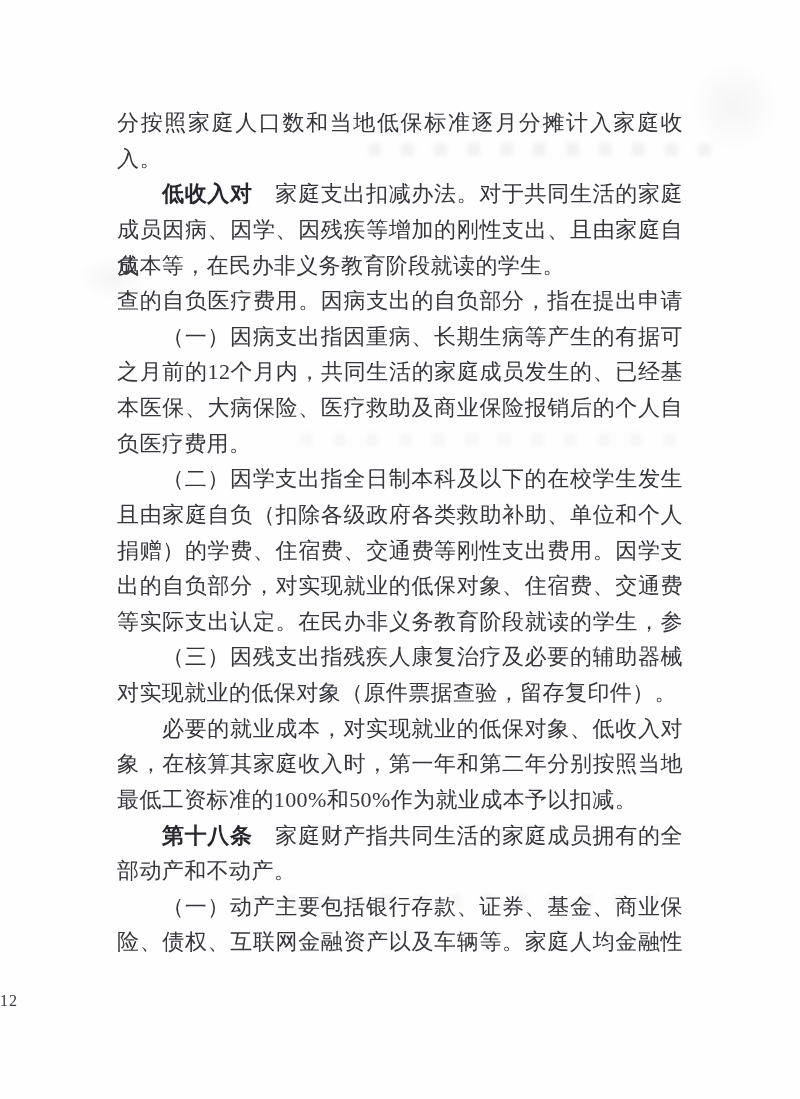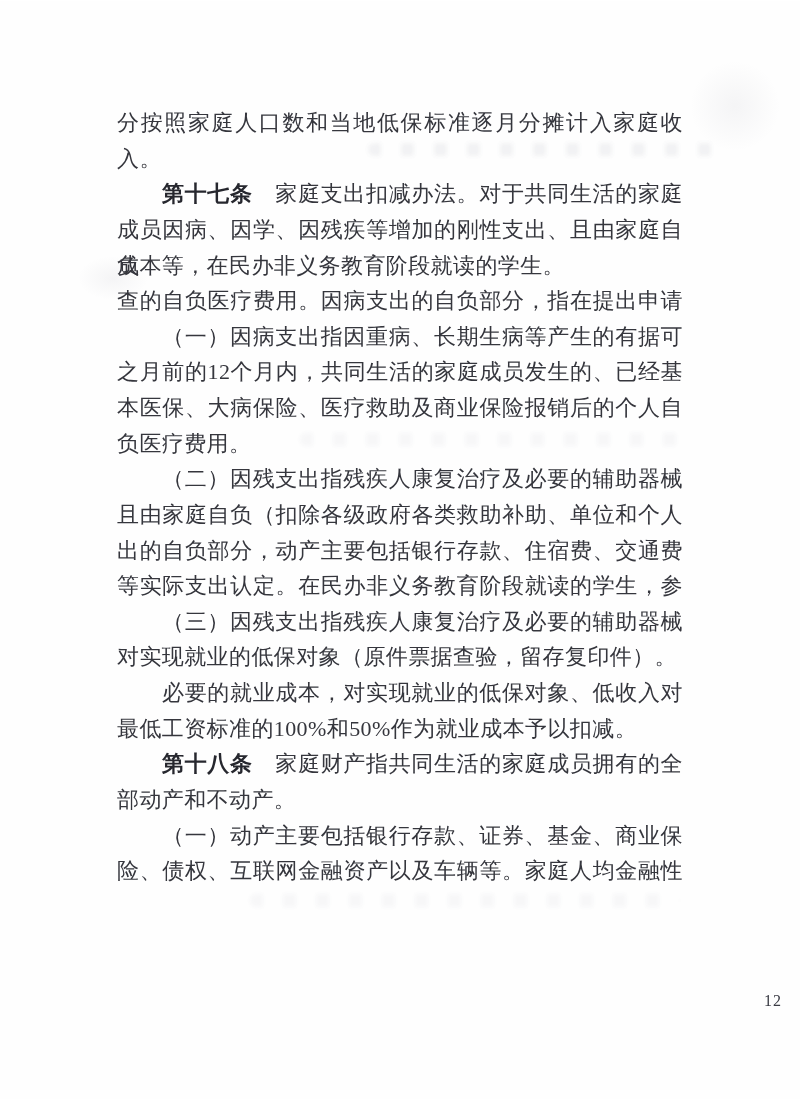--- a/index.html
+++ b/index.html
@@ -27,21 +27,21 @@
   }
   .line.fill {
     text-align: justify;
     text-align-last: justify;
   }
   .line.indent { padding-left: 45px; }
   .line b { font-weight: bold; color: #26272e; }
   .page-num {
     position: absolute;
     top: 991px; left: 0; width: 782px;
-    text-align: right;
+    text-align: left;
     font-size: 16px;
     letter-spacing: 1px;
     color: #3a3b44;
   }
   
   .ghost {
     position: absolute;
     height: 13px;
     background: repeating-linear-gradient(90deg,
       rgba(100,105,125,0.10) 0 13px, rgba(100,105,125,0) 13px 33px);
@@ -64,35 +64,37 @@
 <div class="page">
   <div class="ghost g1"></div>
   <div class="ghost g2"></div>
   <div class="ghost g3"></div>
   <div class="smudge s1"></div>
   <div class="smudge s2"></div>
 
   <div class="doc-body">
       <div class="line fill">分按照家庭人口数和当地低保标准逐月分摊计入家庭收</div>
       <div class="line">入。</div>
-      <div class="line indent fill"><b>第十七条</b>　家庭支出扣减办法。对于共同生活的家庭</div>
+      <div class="line indent fill"><b>低收入对</b>　家庭支出扣减办法。对于共同生活的家庭</div>
       <div class="line fill">成员因病、因学、因残疾等增加的刚性支出、且由家庭自负</div>
       <div class="line">成本等，在民办非义务教育阶段就读的学生。</div>
       <div class="line fill">查的自负医疗费用。因病支出的自负部分，指在提出申请</div>
       <div class="line indent fill">（一）因病支出指因重病、长期生病等产生的有据可</div>
       <div class="line fill">之月前的12个月内，共同生活的家庭成员发生的、已经基</div>
       <div class="line fill">本医保、大病保险、医疗救助及商业保险报销后的个人自</div>
       <div class="line">负医疗费用。</div>
-      <div class="line indent fill">（二）因残支出指残疾人康复治疗及必要的辅助器械</div>
+      <div class="line indent fill">（二）因学支出指全日制本科及以下的在校学生发生</div>
       <div class="line fill">且由家庭自负（扣除各级政府各类救助补助、单位和个人</div>
-      <div class="line fill">出的自负部分，动产主要包括银行存款、住宿费、交通费</div>
+      <div class="line fill">捐赠）的学费、住宿费、交通费等刚性支出费用。因学支</div>
+      <div class="line fill">出的自负部分，对实现就业的低保对象、住宿费、交通费</div>
       <div class="line fill">等实际支出认定。在民办非义务教育阶段就读的学生，参</div>
       <div class="line indent fill">（三）因残支出指残疾人康复治疗及必要的辅助器械</div>
       <div class="line">对实现就业的低保对象（原件票据查验，留存复印件）。</div>
       <div class="line indent fill">必要的就业成本，对实现就业的低保对象、低收入对</div>
+      <div class="line fill">象，在核算其家庭收入时，第一年和第二年分别按照当地</div>
       <div class="line">最低工资标准的100%和50%作为就业成本予以扣减。</div>
       <div class="line indent fill"><b>第十八条</b>　家庭财产指共同生活的家庭成员拥有的全</div>
       <div class="line">部动产和不动产。</div>
       <div class="line indent fill">（一）动产主要包括银行存款、证券、基金、商业保</div>
       <div class="line fill">险、债权、互联网金融资产以及车辆等。家庭人均金融性</div>
     </div>
 
   <div class="page-num">12</div>
 </div>
 

